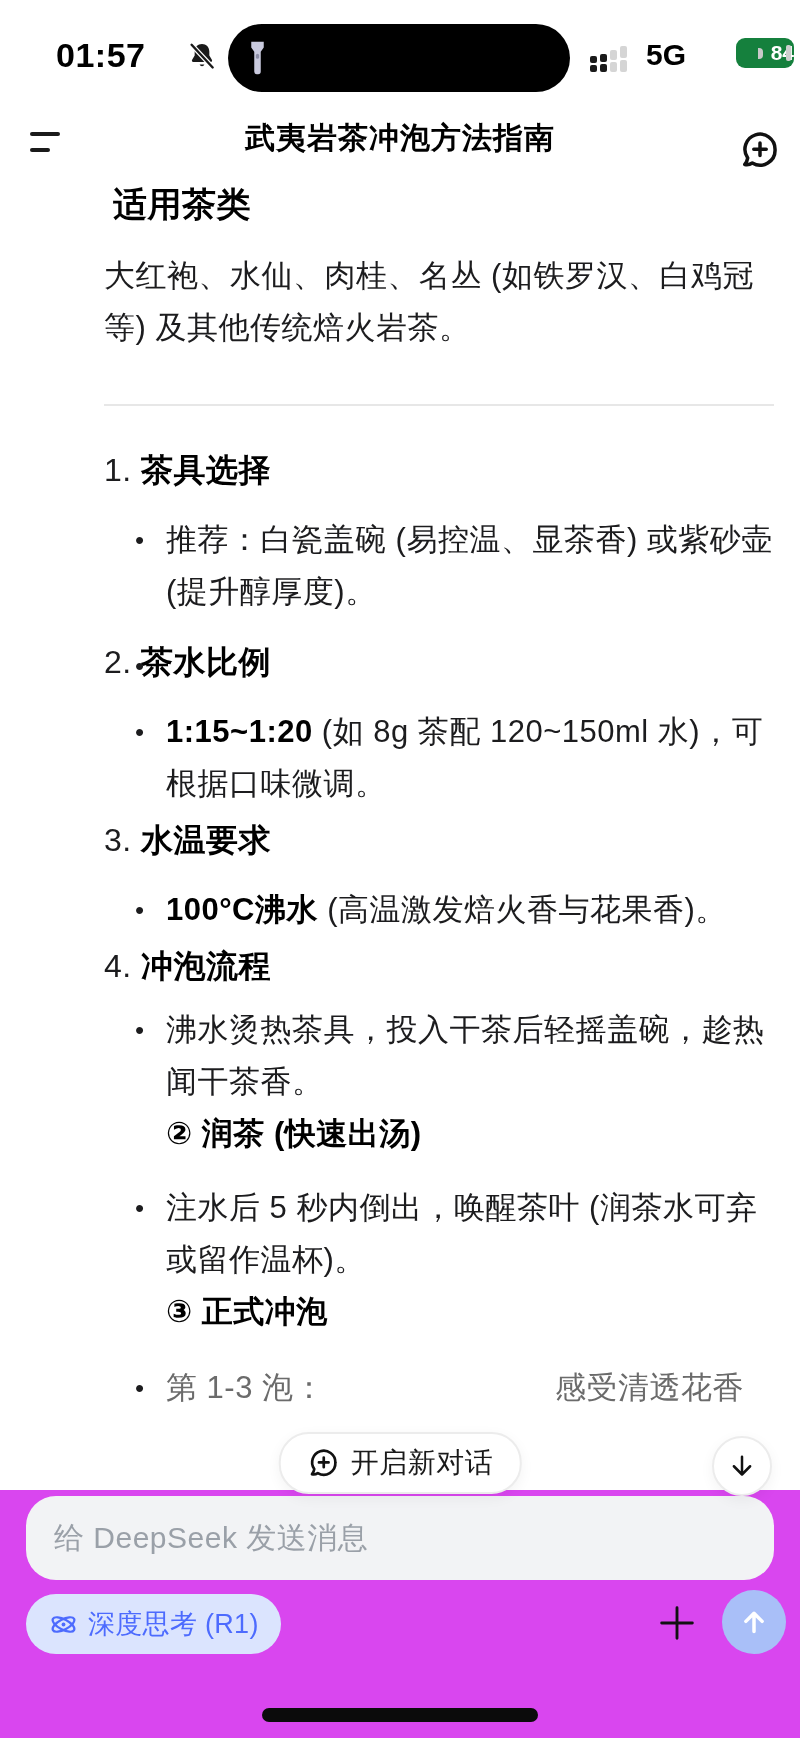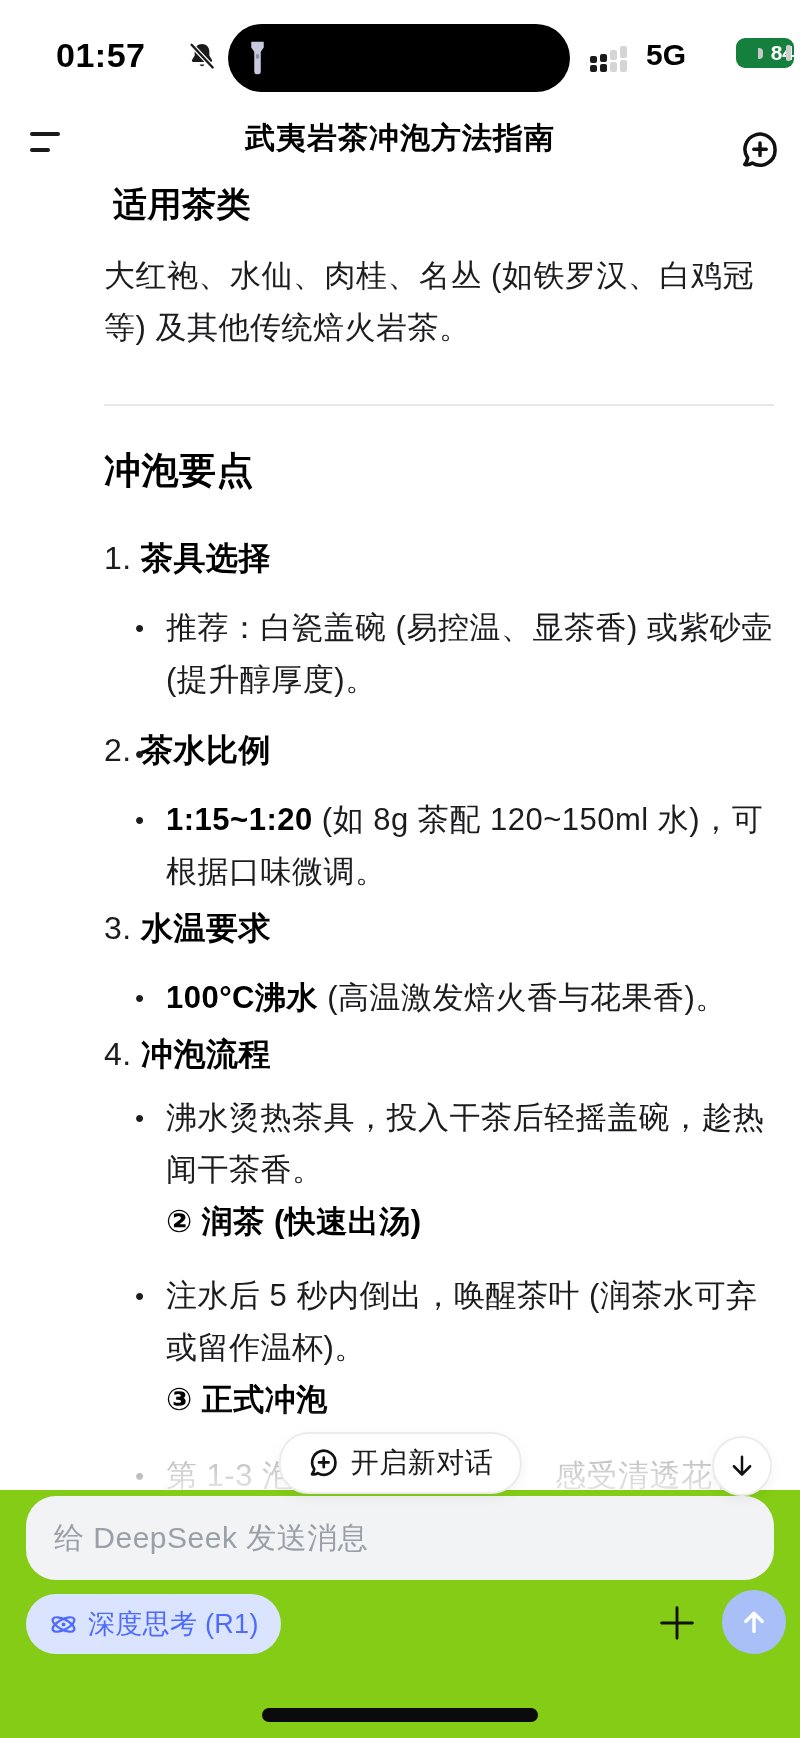--- a/index.html
+++ b/index.html
@@ -59,21 +59,21 @@
     background:#fff;border:2px solid #ececec;border-radius:30px;display:flex;align-items:center;gap:10px;
     padding:0 26px;box-shadow:0 4px 14px rgba(0,0,0,.05);cursor:pointer;}
   .float-pill .fp-label{font-size:28px;color:#1a1a1a;letter-spacing:.5px;}
   .float-pill svg{width:34px;height:34px;color:#111;}
   .down-btn{position:absolute;left:712px;top:1436px;width:56px;height:56px;border-radius:50%;z-index:8;
     background:#fff;border:2px solid #ececec;box-shadow:0 4px 14px rgba(0,0,0,.05);
     display:flex;align-items:center;justify-content:center;cursor:pointer;}
   .down-btn svg{width:30px;height:30px;}
 
   
-  .composer{position:absolute;left:0;right:0;top:1490px;bottom:0;background:#84cc16;z-index:6;text-decoration:underline;}
+  .composer{position:absolute;left:0;right:0;top:1490px;bottom:0;background:#d946ef;z-index:6;text-decoration:underline;}
   .msg-input{position:absolute;left:26px;top:6px;width:748px;height:84px;background:#f2f3f5;border:none;outline:none;
     border-radius:30px;font-size:30px;color:#1c1c1e;padding:0 28px;box-sizing:border-box;
     font-family:"Liberation Sans","DejaVu Sans",sans-serif;letter-spacing:.5px;}
   .msg-input::placeholder{color:#9aa0a8;}
   .pillrow{position:absolute;left:26px;top:102px;right:14px;height:64px;display:flex;align-items:center;}
   .tool-pill{height:60px;border-radius:30px;display:flex;align-items:center;gap:9px;padding:0 22px;cursor:pointer;box-sizing:border-box;}
   .deep{background:#dbe4fe;text-align:right;}
   .deep .tp-label{color:#4d6bfe;font-size:27px;letter-spacing:.3px;}
   .deep svg{width:31px;height:31px;}
   .web{background:#f2f3f5;margin-left:16px;}
@@ -142,21 +142,20 @@
       <path d="M20.2 11.6a8.2 8.2 0 1 0-14.9 4.7c-.2 1.3-.7 2.6-1.6 3.6 1.4.3 2.9 0 4.1-.8a8.2 8.2 0 0 0 12.4-7.5z" stroke-width="1.9" stroke-linejoin="round"></path>
       <path d="M12 8.2v6.8M8.6 11.6h6.8" stroke-width="1.9" stroke-linecap="round"></path>
     </svg>
   </div>
 </div>
 
 <div class="content">
   <div class="h3">适用茶类</div>
   <div class="para">大红袍、水仙、肉桂、名丛 (如铁罗汉、白鸡冠等) 及其他传统焙火岩茶。</div>
   <div class="hr"></div>
-  <div class="h2">冲泡要点</div>
 
   <div class="oli">
     <span class="num">1.</span>
     <span class="otitle">茶具选择</span>
   </div>
   <div class="bullet"><span class="bdot">•</span><span>推荐：白瓷盖碗 (易控温、显茶香) 或紫砂壶 (提升醇厚度)。</span></div>
   <div class="bullet"><span class="bdot">•</span></div>
 
   <div class="oli tight">
     <span class="num">2.</span>

